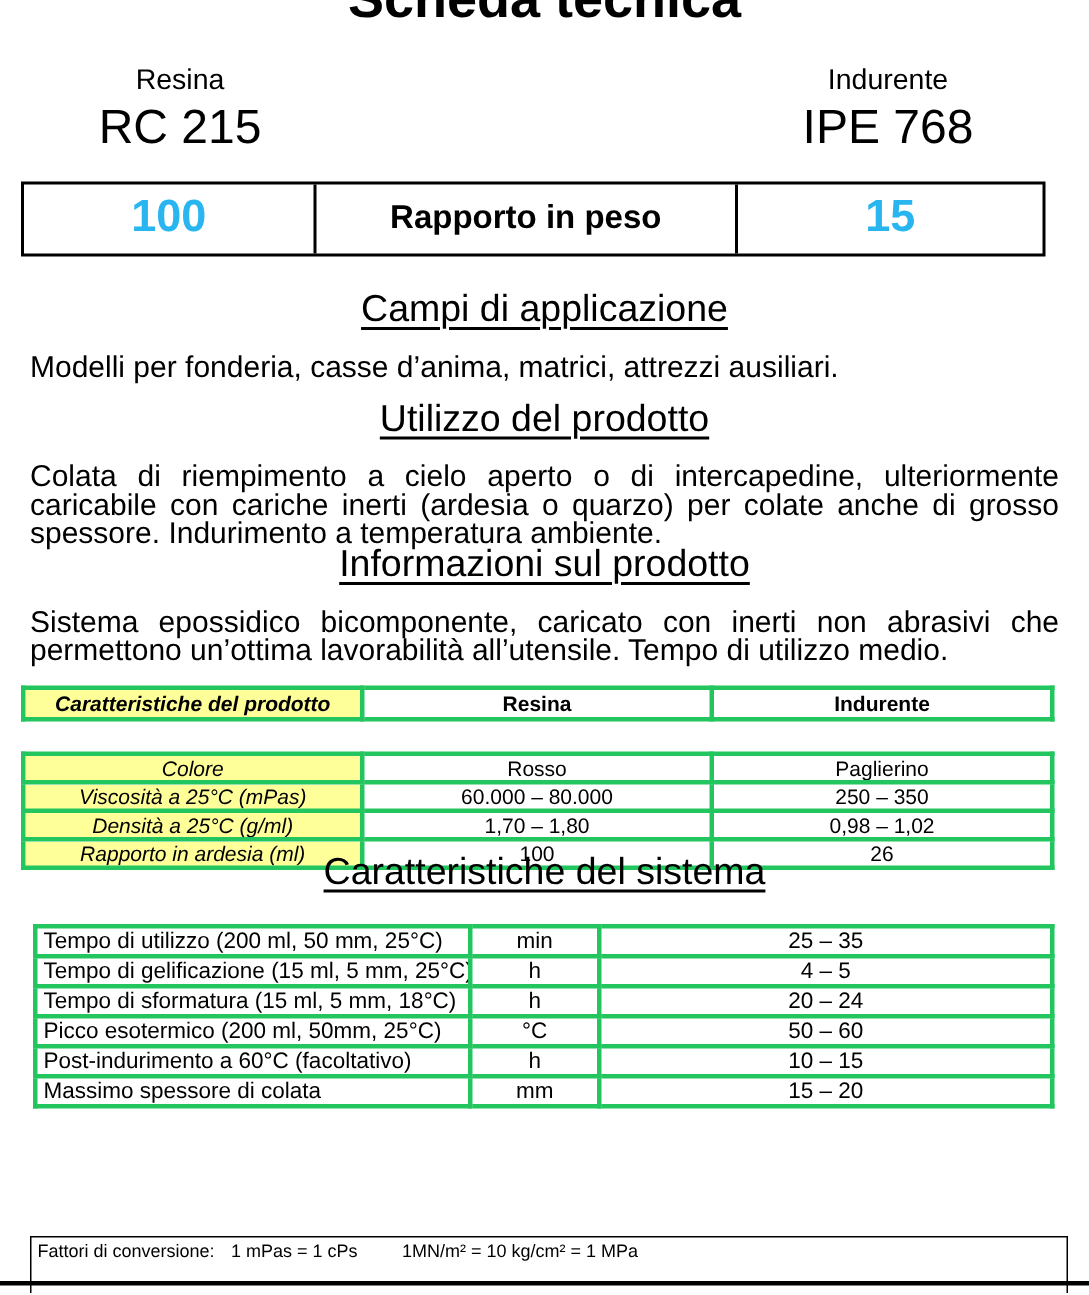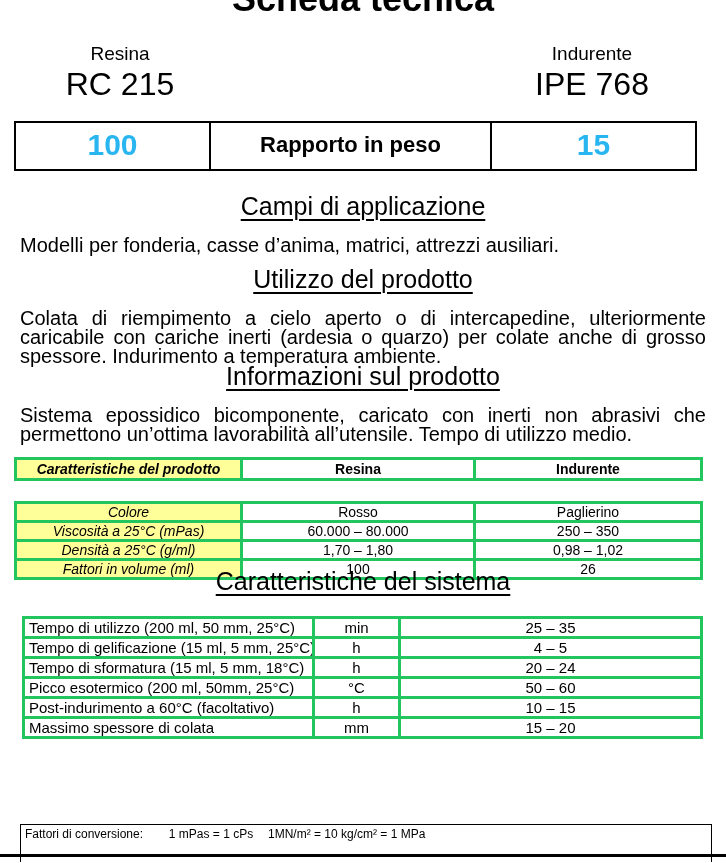--- a/index.html
+++ b/index.html
@@ -69,21 +69,21 @@
   .col-s2 { width:86px; }
   .col-s3 { width:302px; }
 
   .footer-box {
     position:absolute; top:824px; left:20px; width:692px; height:38px;
     border:1px solid #000; border-bottom:none;
     padding:2px 0 0 4px; font-size:12px; line-height:14px;
   }
   .footer-line2 { display:flex; }
   .conv-label { width:129px; }
-  .conv-1     { width:114px;text-align:center; }
+  .conv-1     { width:114px; }
   .bottom-rule {
     position:absolute; top:854px; left:0; width:726px; height:3px; background:#000;
   }
 </style>
 </head>
 <body>
 
 <div class="page">
 
   <div class="doc-title">Scheda tecnica</div>
@@ -134,21 +134,21 @@
       <td class="col-p1 yellow-cell" style="background: rgb(255, 255, 153);">Viscosità a 25°C (mPas)</td>
       <td class="col-p2">60.000 – 80.000</td>
       <td class="col-p3">250 – 350</td>
     </tr>
     <tr>
       <td class="col-p1 yellow-cell" style="background: rgb(255, 255, 153);">Densità a 25°C (g/ml)</td>
       <td class="col-p2">1,70 – 1,80</td>
       <td class="col-p3">0,98 – 1,02</td>
     </tr>
     <tr>
-      <td class="col-p1 yellow-cell" style="background: rgb(255, 255, 153);">Fattori in volume (ml)</td>
+      <td class="col-p1 yellow-cell" style="background: rgb(255, 255, 153);">Rapporto in ardesia (ml)</td>
       <td class="col-p2">100</td>
       <td class="col-p3">26</td>
     </tr>
   </tbody>
     </table>
 
   <div class="section-heading h-system">Caratteristiche del sistema</div>
 
   <table class="system-table">
     <tbody>

